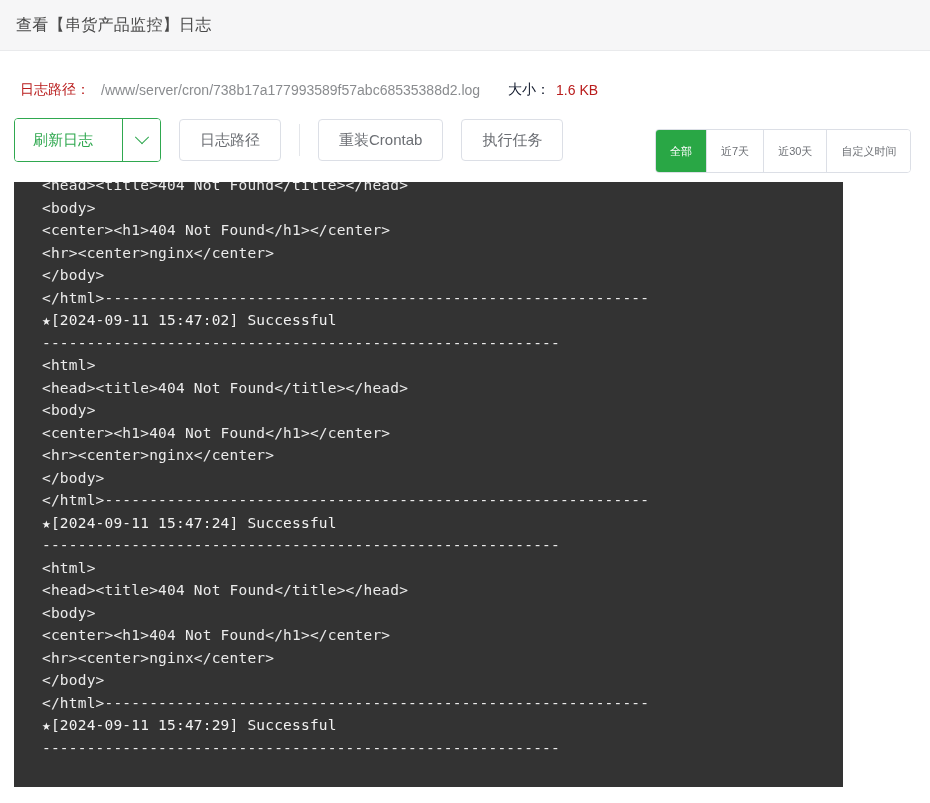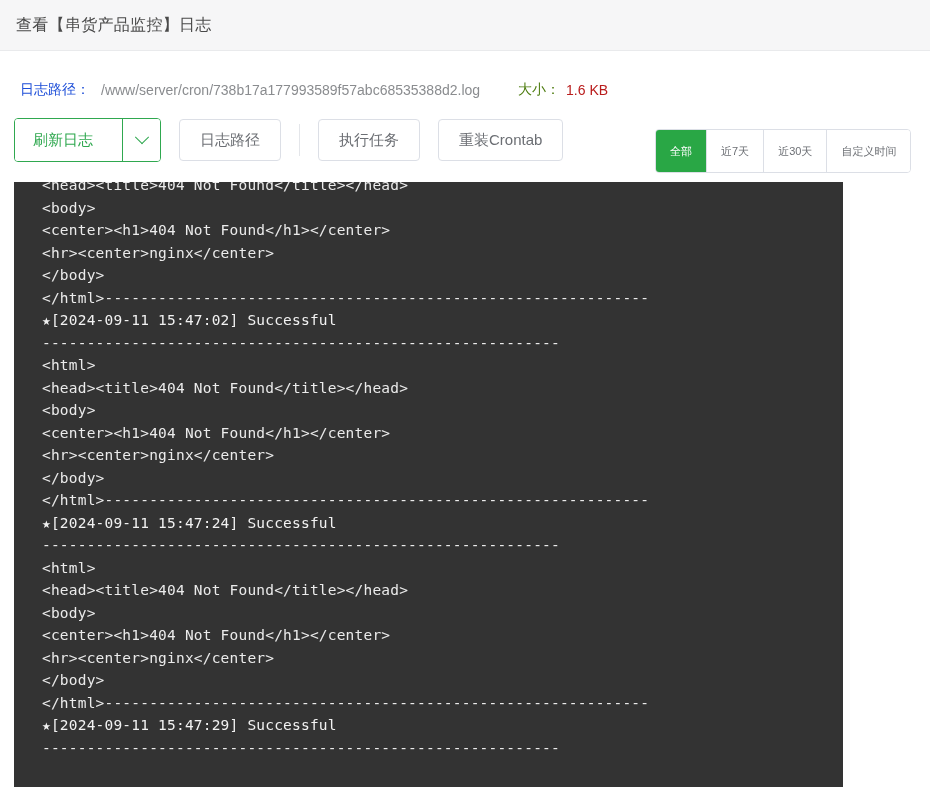--- a/index.html
+++ b/index.html
@@ -45,23 +45,23 @@
     display: flex;
     align-items: center;
     padding: 0 20px;
     box-sizing: border-box;
     font-size: 14px;
     color: #888a8d;
     white-space: nowrap;
     flex: 0 0 auto;
     margin-top: 14px;
   }
-  .path-label { color: #1d4ed8; }
+  .path-label { color: #b91c1c; }
   .path-value { color: #8a8c8f; margin-left: 11px; }
-  .size-label { color: #4d7c0f; margin-left: 38px; text-align: right; }
+  .size-label { color: #0f172a; margin-left: 28px; text-align: right; }
   .size-value { color: #b91c1c; margin-left: 6px; }
   
   .toolbar {
     height: 50px;
     display: flex;
     align-items: center;
     padding: 0 0 0 14px;
     box-sizing: border-box;
     flex: 0 0 auto;
     position: relative;
@@ -208,23 +208,23 @@
       <div class="btn-split-main">刷新日志</div>
       <div class="btn-split-caret">
         <span class="caret"></span>
       </div>
     </div>
 
     <div class="btn-plain">日志路径</div>
 
     <div class="vdivider"></div>
 
+    <div class="btn-plain">重装Crontab</div>
+
     <div class="btn-plain">执行任务</div>
-
-    <div class="btn-plain">重装Crontab</div>
   </div>
 
   <div class="segmented">
     <div class="seg-item active">全部</div>
     <div class="seg-item">近7天</div>
     <div class="seg-item">近30天</div>
     <div class="seg-item">自定义时间</div>
   </div>
 
   <div class="log-panel">

